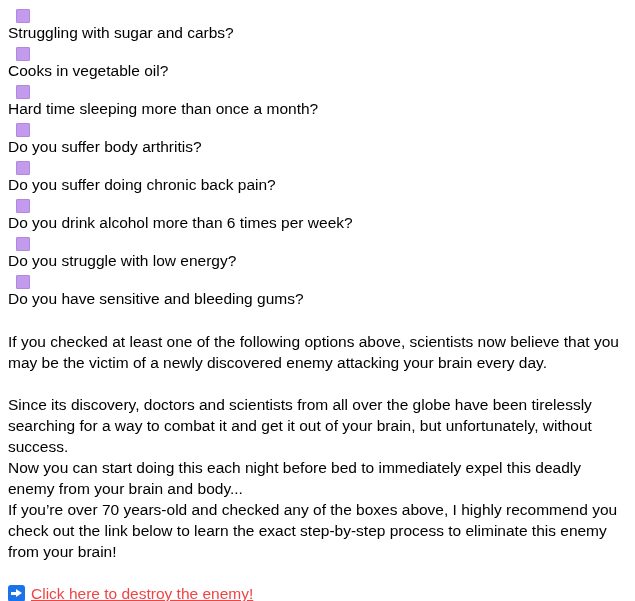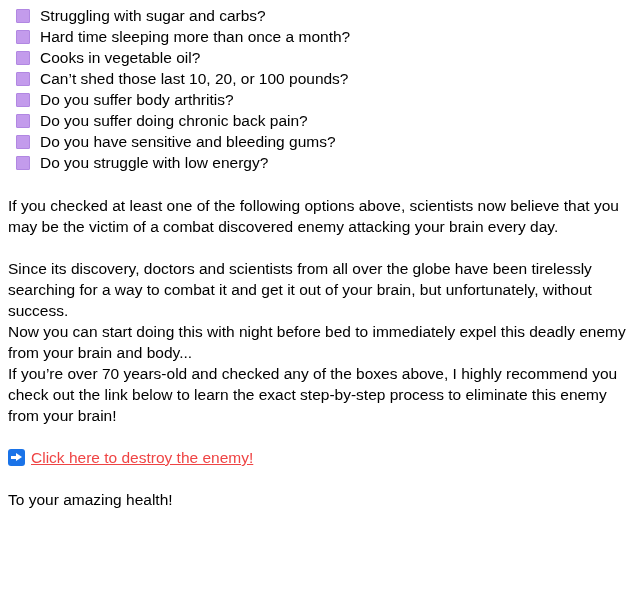--- a/index.html
+++ b/index.html
@@ -23,20 +23,21 @@
   ul.checklist {
     list-style: none;
     margin: 0;
     padding: 0;
   }
   ul.checklist li {
     display: flex;
     align-items: flex-start;
     margin: 0 0 1px 0;
     line-height: 20px;
+    flex-direction: column;
   }
   .box {
     width: 14px;
     height: 14px;
     background: #c39bec;
     border: 1px solid #b187e2;
     box-sizing: border-box;
     margin: 3px 10px 0 8px;
     flex: 0 0 auto;
     border-radius: 1px;
@@ -100,56 +101,56 @@
 
 <div class="page">
 
   <ul class="checklist">
     <li>
       <span class="box"></span>
       <span class="item-text">Struggling with sugar and carbs?</span>
     </li>
     <li>
       <span class="box"></span>
-      <span class="item-text">Hard time sleeping more than once a month?</span>
-    </li>
-    <li>
-      <span class="box"></span>
       <span class="item-text">Cooks in vegetable oil?</span>
     </li>
     <li>
       <span class="box"></span>
-      <span class="item-text">Can’t shed those last 10, 20, or 100 pounds?</span>
+      <span class="item-text">Hard time sleeping more than once a month?</span>
     </li>
     <li>
       <span class="box"></span>
       <span class="item-text">Do you suffer body arthritis?</span>
     </li>
     <li>
       <span class="box"></span>
       <span class="item-text">Do you suffer doing chronic back pain?</span>
     </li>
     <li>
       <span class="box"></span>
-      <span class="item-text">Do you have sensitive and bleeding gums?</span>
+      <span class="item-text">Do you drink alcohol more than 6 times per week?</span>
     </li>
     <li>
       <span class="box"></span>
       <span class="item-text">Do you struggle with low energy?</span>
     </li>
+    <li>
+      <span class="box"></span>
+      <span class="item-text">Do you have sensitive and bleeding gums?</span>
+    </li>
   </ul>
 
   <div class="spacer"></div>
 
-  <p class="para">If you checked at least one of the following options above, scientists now believe that you may be the victim of a combat discovered enemy attacking your brain every day.</p>
+  <p class="para">If you checked at least one of the following options above, scientists now believe that you may be the victim of a newly discovered enemy attacking your brain every day.</p>
 
   <div class="spacer"></div>
 
   <p class="para">Since its discovery, doctors and scientists from all over the globe have been tirelessly searching for a way to combat it and get it out of your brain, but unfortunately, without success.</p>
-  <p class="para">Now you can start doing this with night before bed to immediately expel this deadly enemy from your brain and body...</p>
+  <p class="para">Now you can start doing this each night before bed to immediately expel this deadly enemy from your brain and body...</p>
   <p class="para">If you’re over 70 years-old and checked any of the boxes above, I highly recommend you check out the link below to learn the exact step-by-step process to eliminate this enemy from your brain!</p>
 
   <div class="spacer"></div>
 
   <div class="link-line">
     <span class="arrow-icon"></span>
     <a class="cta" href="#">Click here to destroy the enemy!</a>
   </div>
 
   <div class="spacer"></div>

